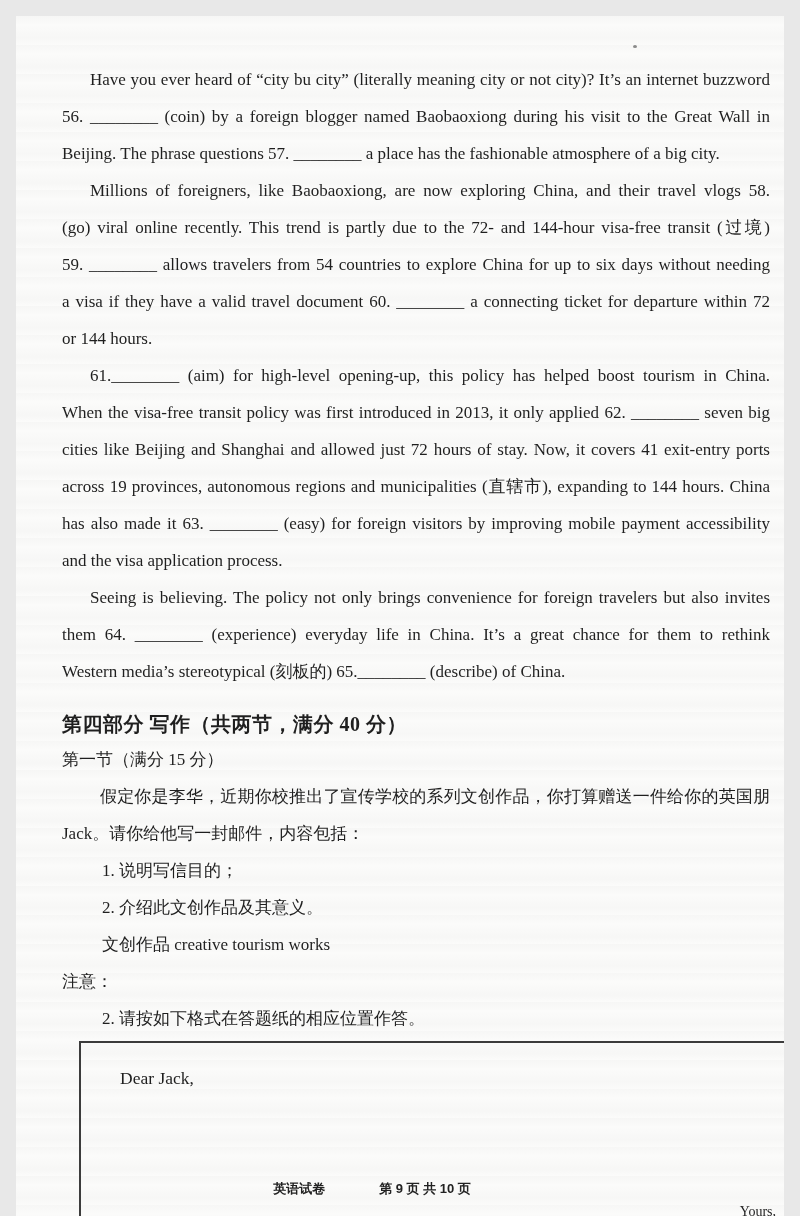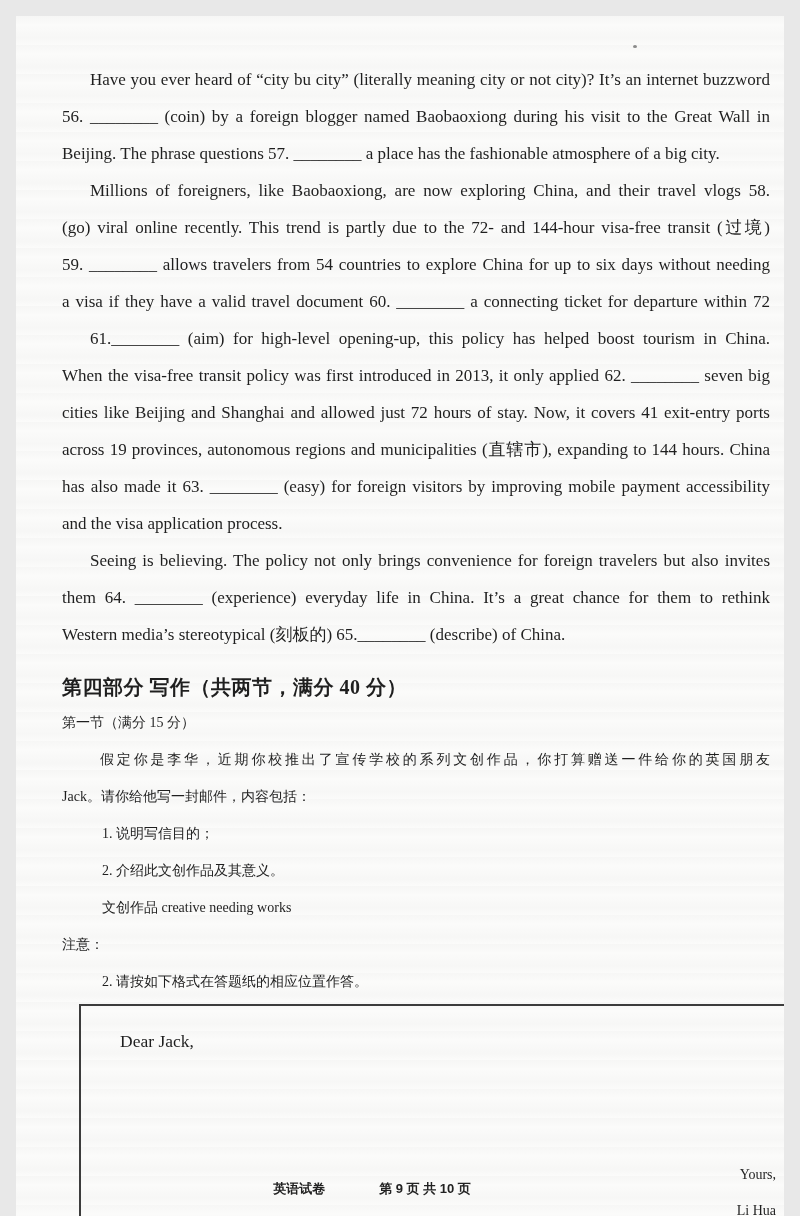--- a/index.html
+++ b/index.html
@@ -37,21 +37,21 @@
 
   
   .cn-heading {
     margin-top: 25px;
     font-size: 20px;
     font-weight: 700;
     line-height: 26px;
     letter-spacing: 0.5px;
   }
   .cn {
-    font-size: 14px;
+    font-size: 17px;
     line-height: 29px;
     height: 29px;
     overflow: hidden;
   }
   .cn-jf {
     text-align: justify;
     text-align-last: justify;
     -moz-text-align-last: justify;
   }
   .cn-ind { text-indent: 38px; }
@@ -111,39 +111,40 @@
   <div class="content">
 
     <div>
       <div class="cl ind jf">Have you ever heard of “city bu city” (literally meaning city or not city)? It’s an internet buzzword</div>
       <div class="cl jf">56. ________ (coin) by a foreign blogger named Baobaoxiong during his visit to the Great Wall in</div>
       <div class="cl">Beijing. The phrase questions 57. ________  a place has the fashionable atmosphere of a big city.</div>
       <div class="cl ind jf">Millions of foreigners, like Baobaoxiong, are now exploring China, and their travel vlogs 58. ________</div>
       <div class="cl jf">(go) viral online recently. This trend is partly due to the 72- and 144-hour visa-free transit (过境) policy,</div>
       <div class="cl jf">59. ________ allows travelers from 54 countries to explore China for up to six days without needing</div>
       <div class="cl jf">a visa if they have a valid travel document 60. ________ a connecting ticket for departure within 72</div>
+      <div class="cl">or 144 hours.</div>
       <div class="cl ind jf">61.________ (aim) for high-level opening-up, this policy has helped boost tourism in China.</div>
       <div class="cl jf">When the visa-free transit policy was first introduced in 2013, it only applied 62. ________ seven big</div>
       <div class="cl jf">cities like Beijing and Shanghai and allowed just 72 hours of stay. Now, it covers 41 exit-entry ports</div>
       <div class="cl jf">across 19 provinces, autonomous regions and municipalities (直辖市), expanding to 144 hours. China</div>
       <div class="cl jf">has also made it 63. ________ (easy) for foreign visitors by improving mobile payment accessibility</div>
       <div class="cl">and the visa application process.</div>
       <div class="cl ind jf">Seeing is believing. The policy not only brings convenience for foreign travelers but also invites</div>
       <div class="cl jf">them 64. ________ (experience) everyday life in China. It’s a great chance for them to rethink</div>
       <div class="cl">Western media’s stereotypical (刻板的) 65.________ (describe) of China.</div>
     </div>
 
     <div>
       <div class="cn-heading">第四部分 写作（共两节，满分 40 分）</div>
       <div class="cn">第一节（满分 15 分）</div>
       <div class="cn cn-ind cn-jf">假定你是李华，近期你校推出了宣传学校的系列文创作品，你打算赠送一件给你的英国朋友</div>
       <div class="cn">Jack。请你给他写一封邮件，内容包括：</div>
       <div class="cn cn-list pt2">1. 说明写信目的；</div>
       <div class="cn cn-list">2. 介绍此文创作品及其意义。</div>
-      <div class="cn cn-list">文创作品  creative needing works</div>
+      <div class="cn cn-list">文创作品  creative tourism works</div>
       <div class="cn">注意：</div>
       <div class="cn cn-list">2. 请按如下格式在答题纸的相应位置作答。</div>
     </div>
 
     <div class="answer-box">
       <div class="salutation">Dear Jack,</div>
       <div class="closing-block">
         <div>Yours,</div>
         <div>Li Hua</div>
       </div>

